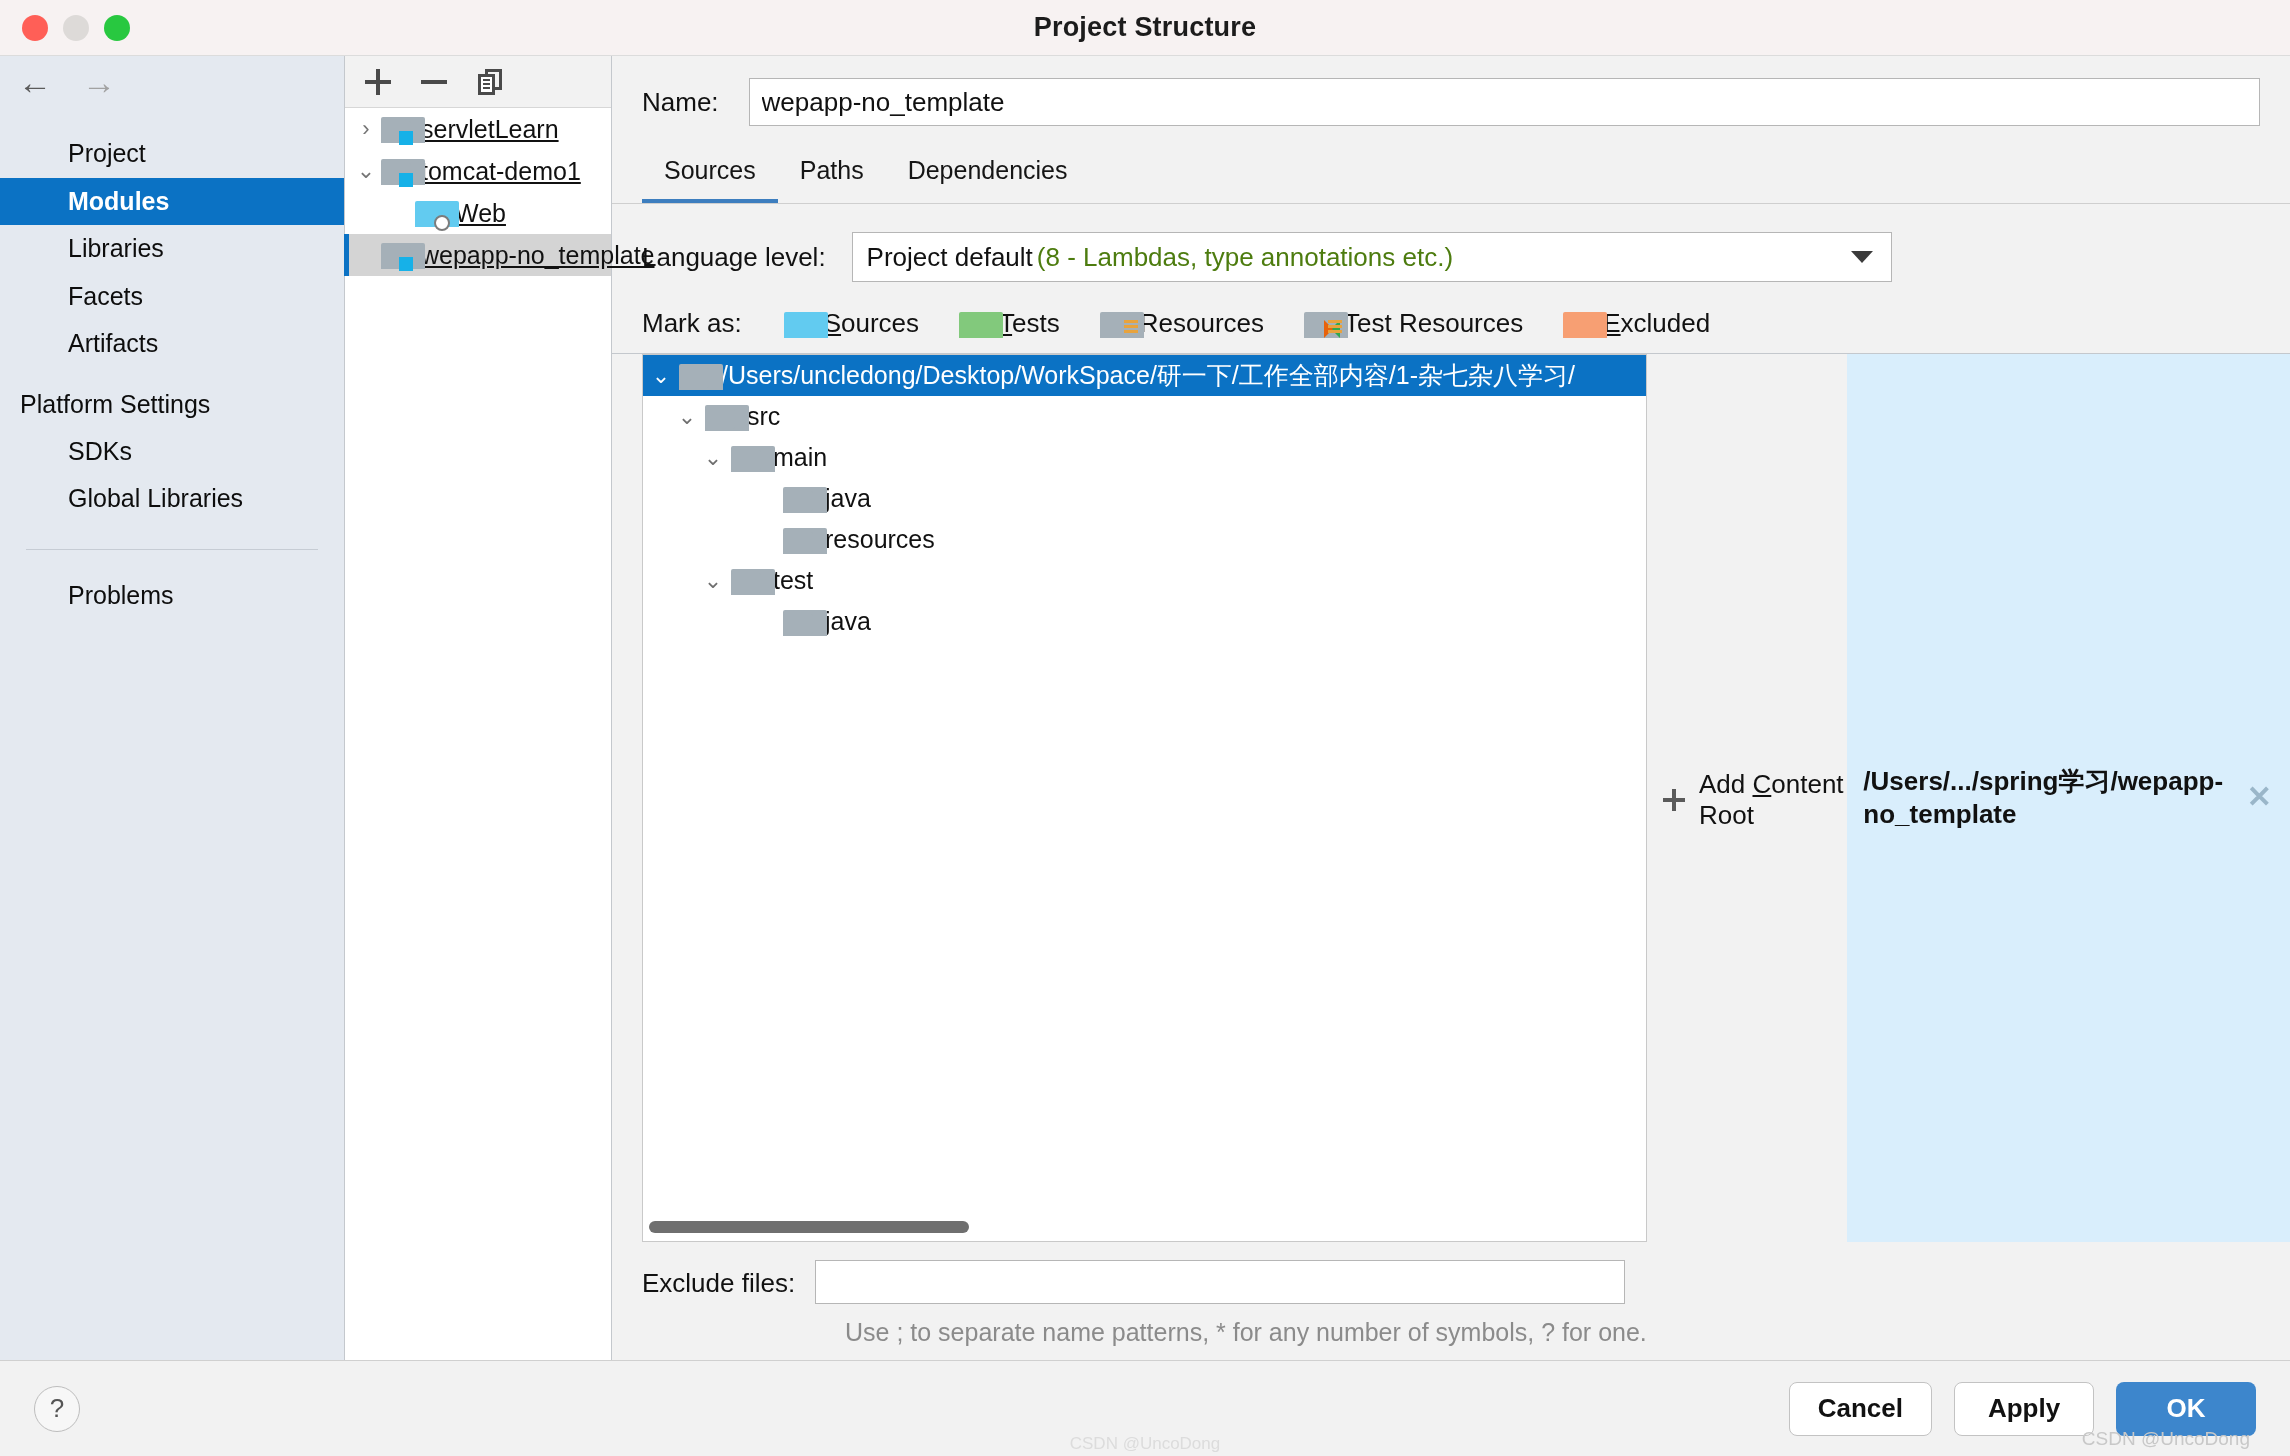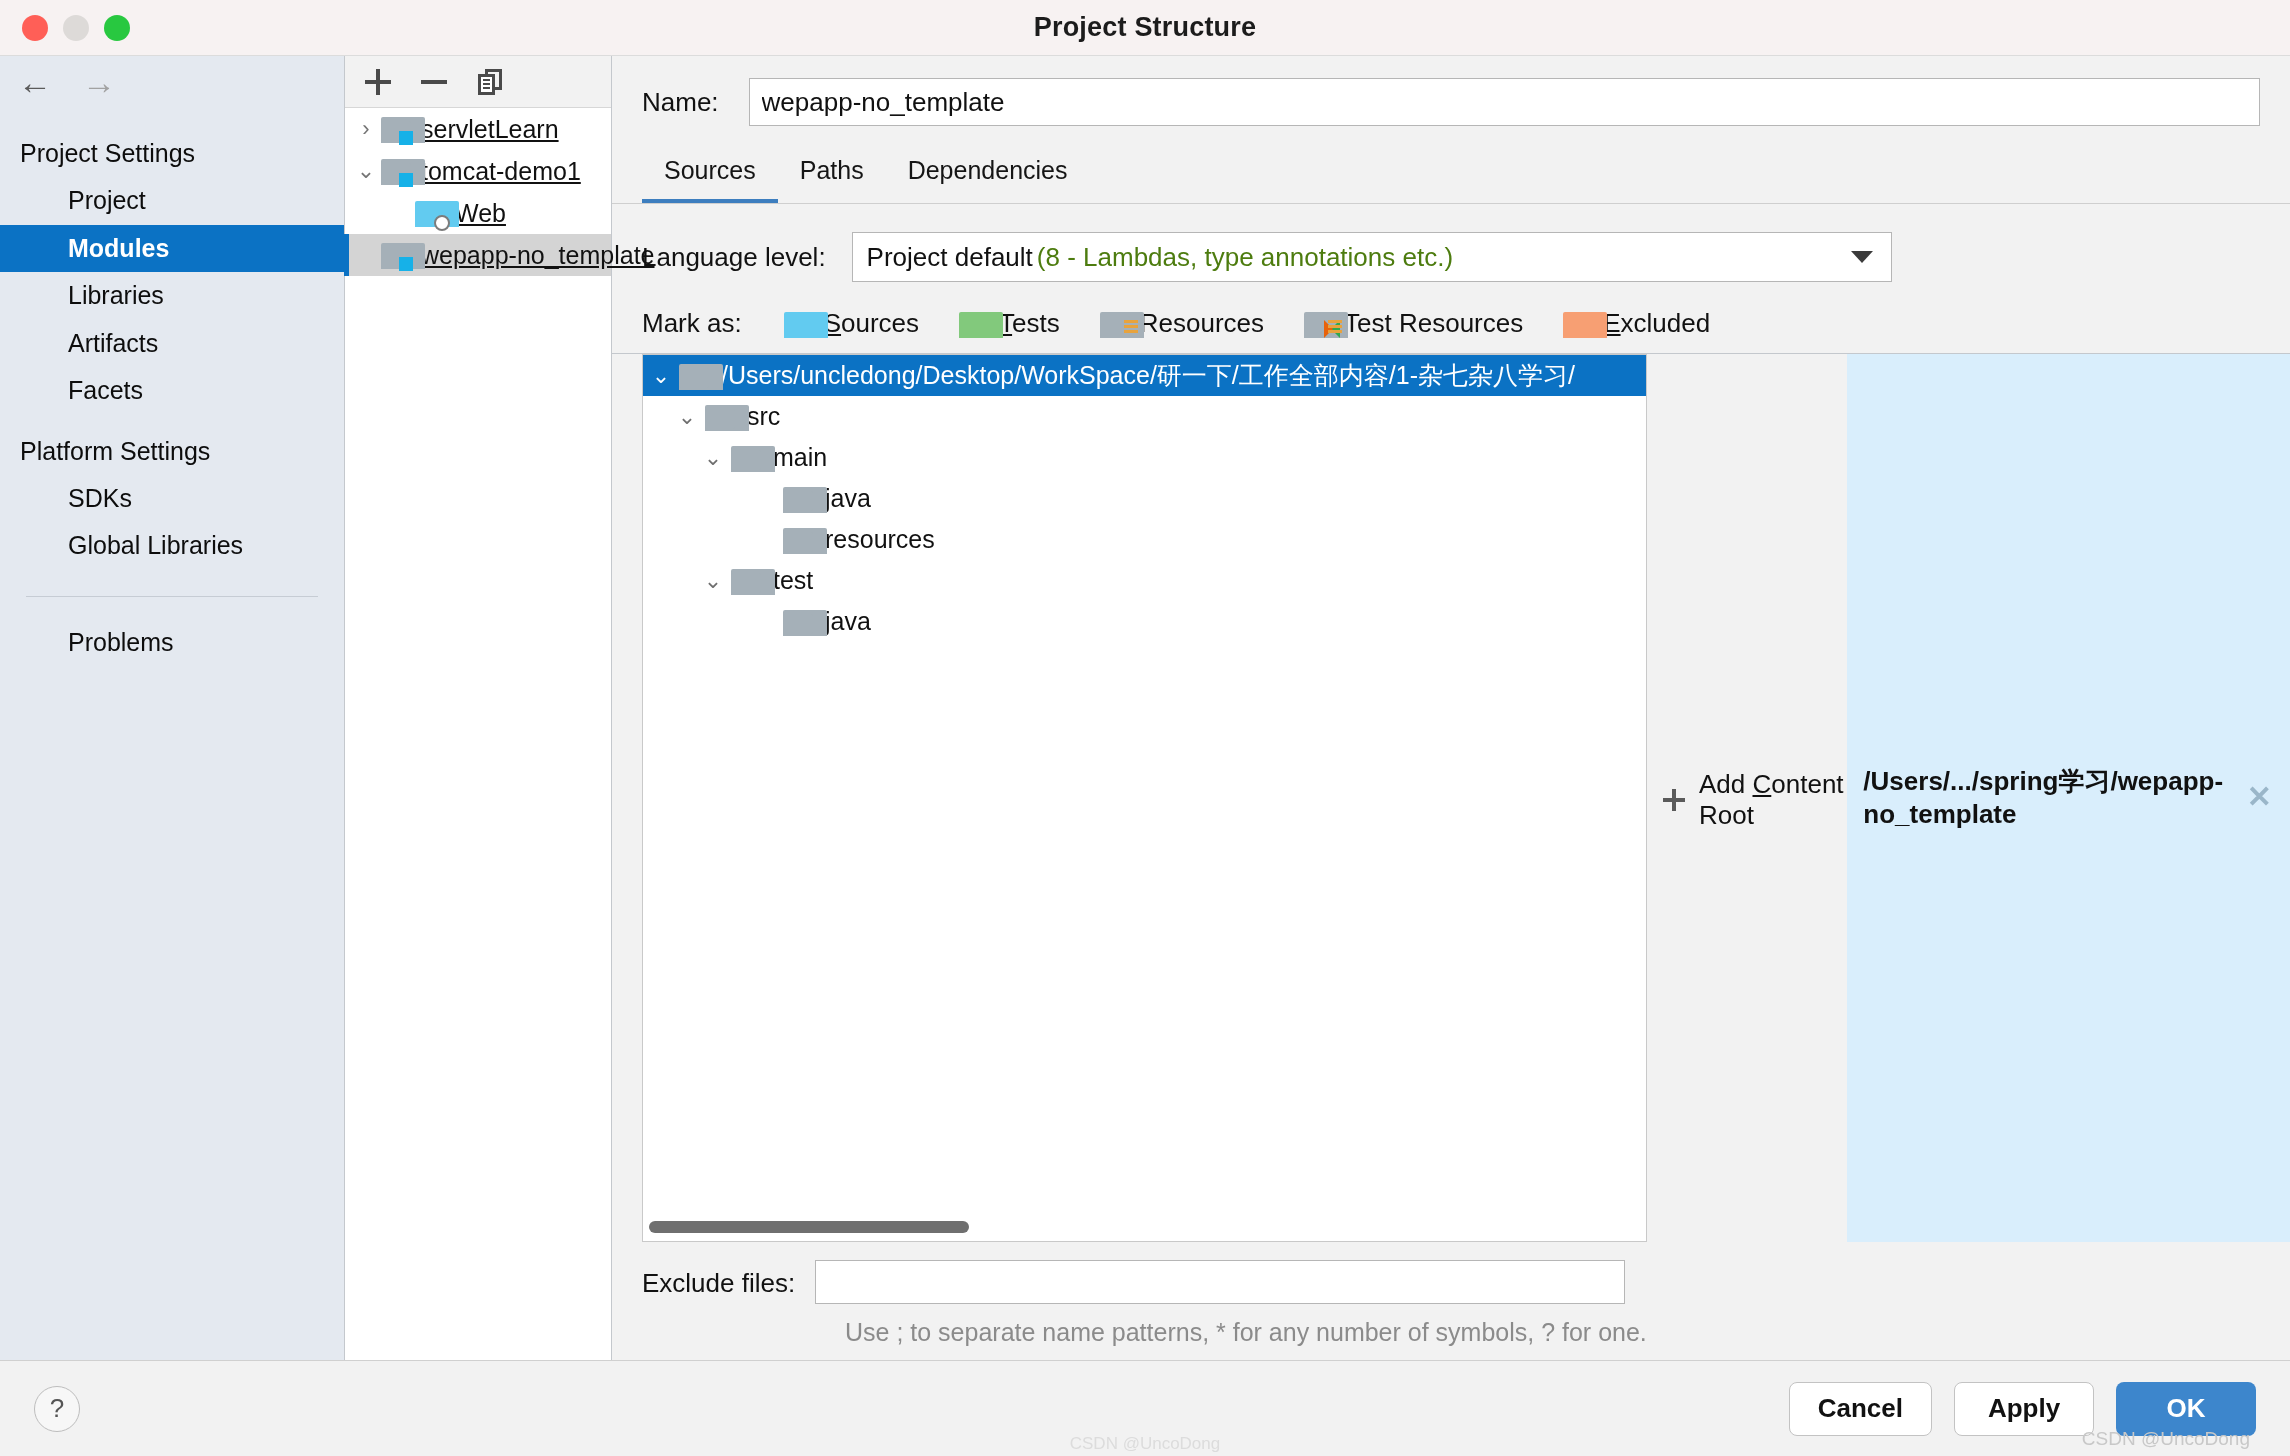--- a/index.html
+++ b/index.html
@@ -308,26 +308,25 @@
   </div>
 
   <div class="body">
 
     <div class="sidebar">
       <div class="nav-arrows">
         <span class="arrow">←</span>
         <span class="arrow fwd">→</span>
       </div>
       <div class="nav-list">
-        <div class="nav-group">Project Settings</div>
         <div class="nav-item">Project</div>
         <div class="nav-item selected">Modules</div>
         <div class="nav-item">Libraries</div>
+        <div class="nav-item">Facets</div>
         <div class="nav-item">Artifacts</div>
-        <div class="nav-item">Facets</div>
         <div class="nav-group" style="padding-top:22px">Platform Settings</div>
         <div class="nav-item">SDKs</div>
         <div class="nav-item">Global Libraries</div>
         <div class="nav-sep"></div>
         <div class="nav-item">Problems</div>
       </div>
     </div>
 
     <div class="modules-panel">
       <div class="modules-toolbar">

